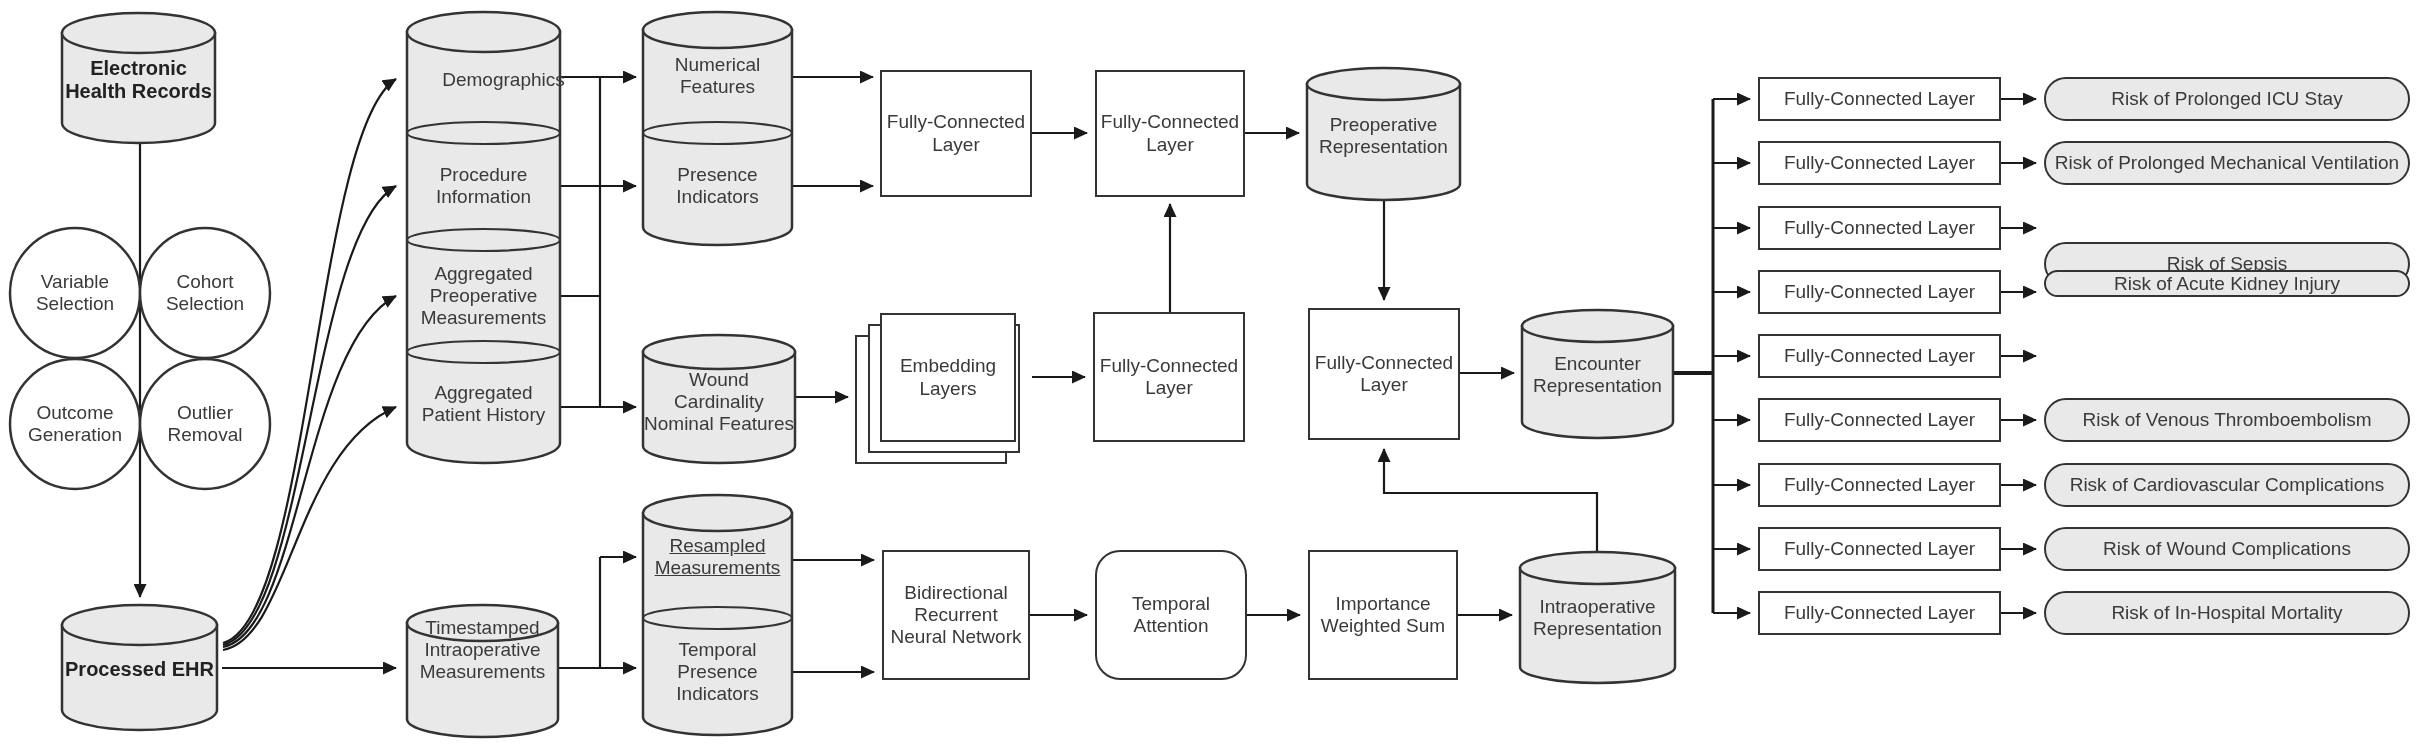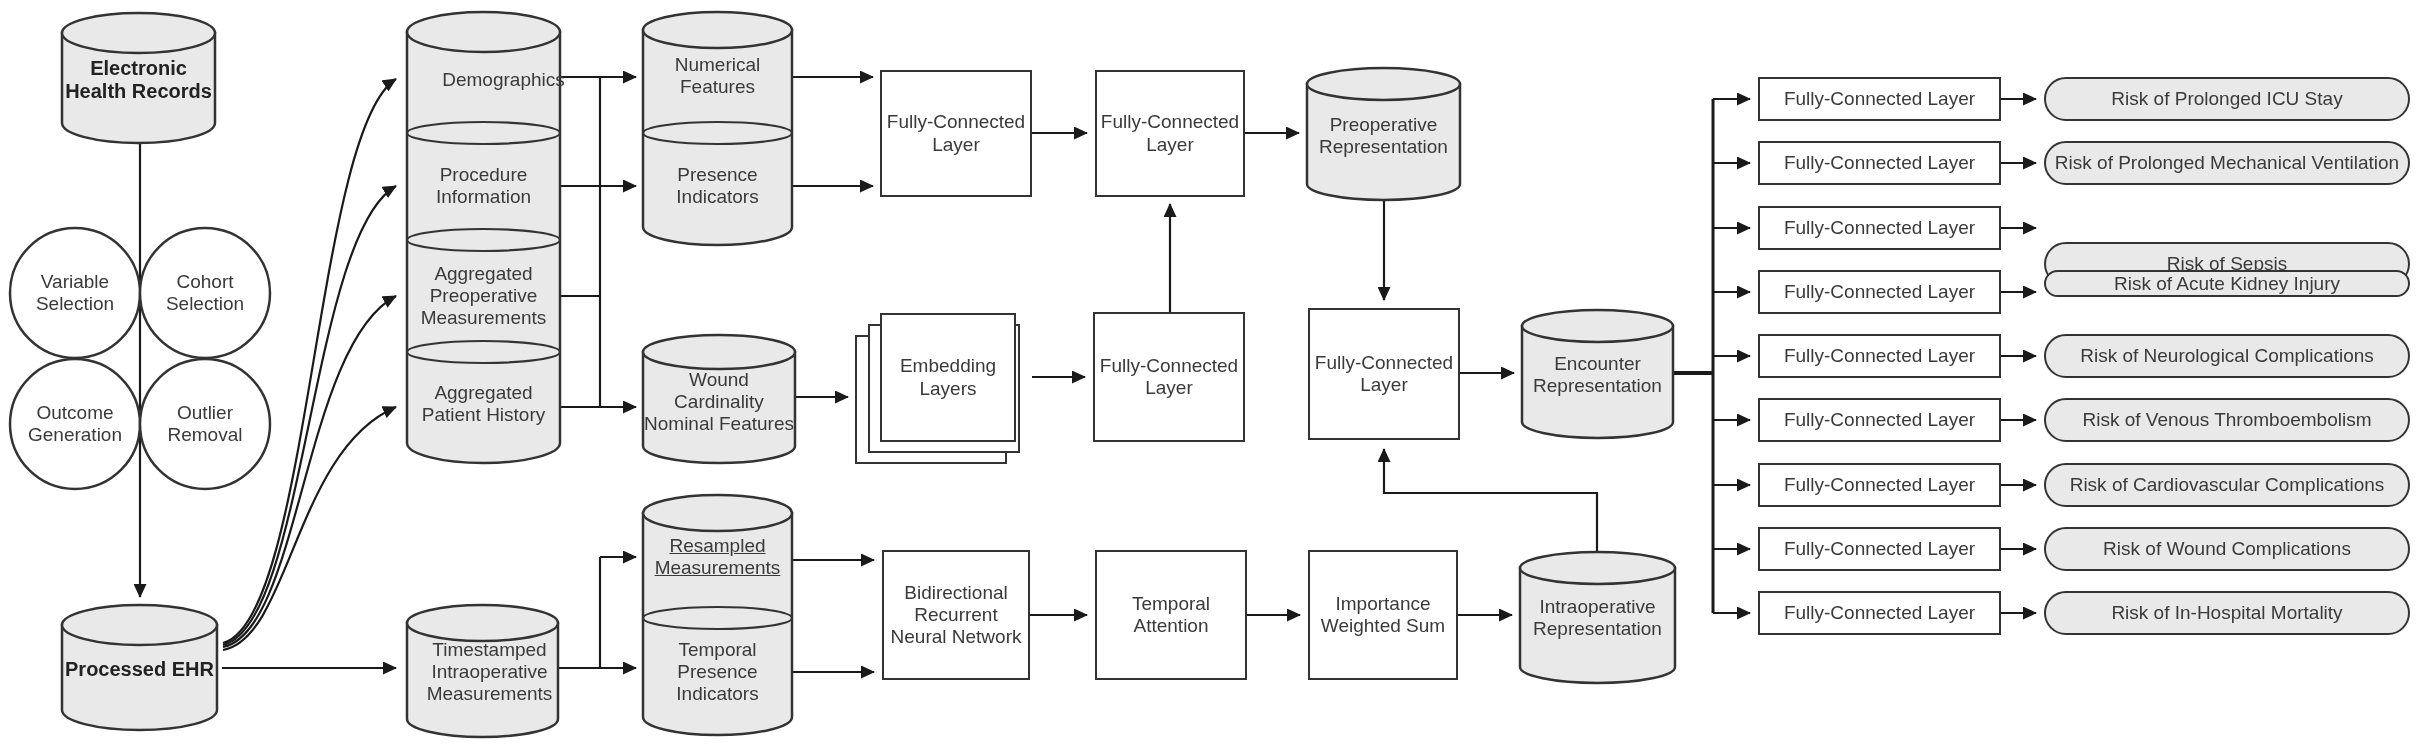--- a/index.html
+++ b/index.html
@@ -158,54 +158,53 @@
   <div class="lbl" style="left:407px;top:32px;width:153px;height:96px;margin-left:20px;">Demographics</div>
   <div class="lbl" style="left:407px;top:138px;width:153px;height:96px;">Procedure Information</div>
   <div class="lbl" style="left:407px;top:244px;width:153px;height:104px;">Aggregated Preoperative Measurements</div>
   <div class="lbl" style="left:407px;top:354px;width:153px;height:100px;">Aggregated Patient History</div>
 
   <div class="lbl" style="left:643px;top:26px;width:149px;height:100px;">Numerical Features</div>
   <div class="lbl" style="left:643px;top:138px;width:149px;height:96px;">Presence Indicators</div>
   <div class="lbl" style="left:643px;top:350px;width:152px;height:104px;">Wound Cardinality Nominal Features</div>
   <div class="lbl" style="left:643px;top:510px;width:149px;height:94px;text-decoration:underline;">Resampled Measurements</div>
   <div class="lbl" style="left:643px;top:622px;width:149px;height:100px;">Temporal Presence Indicators</div>
-  <div class="lbl" style="left:407px;top:618px;width:151px;height:108px;margin-left:7px;">Timestamped Intraoperative Measurements</div>
+  <div class="lbl" style="left:407px;top:596px;width:151px;height:108px;">Timestamped Intraoperative Measurements</div>
 
   <div class="lbl" style="left:1307px;top:82px;width:153px;height:108px;">Preoperative Representation</div>
   <div class="lbl" style="left:1522px;top:322px;width:151px;height:106px;">Encounter Representation</div>
   <div class="lbl" style="left:1520px;top:564px;width:155px;height:108px;">Intraoperative Representation</div>
 
   <div class="box" style="left:880px;top:70px;width:152px;height:127px;">Fully-Connected Layer</div>
   <div class="box" style="left:1095px;top:70px;width:150px;height:127px;">Fully-Connected Layer</div>
 
   <div class="box shadow" style="left:855px;top:335px;width:152px;height:129px;"></div>
   <div class="box shadow" style="left:868px;top:324px;width:152px;height:129px;"></div>
   <div class="box" style="left:880px;top:313px;width:136px;height:129px;">Embedding Layers</div>
   <div class="box" style="left:1093px;top:312px;width:152px;height:130px;">Fully-Connected Layer</div>
 
   <div class="box" style="left:1308px;top:308px;width:152px;height:132px;">Fully-Connected Layer</div>
 
   <div class="box" style="left:882px;top:550px;width:148px;height:130px;">Bidirectional Recurrent Neural Network</div>
-  <div class="box" style="left:1095px;top:550px;width:152px;height:130px;">Temporal Attention</div>
+  <div class="box" style="left:1095px;top:550px;width:152px;height:130px;border-radius:25px;">Temporal Attention</div>
   <div class="box" style="left:1308px;top:550px;width:150px;height:130px;">Importance Weighted Sum</div>
 
   <div class="box" style="left:1758px;top:77px;width:243px;height:44px;">Fully-Connected Layer</div>
   <div class="pill" style="left:2044px;top:77px;width:366px;height:44px;">Risk of Prolonged ICU Stay</div>
 
   <div class="box" style="left:1758px;top:141px;width:243px;height:44px;">Fully-Connected Layer</div>
   <div class="pill" style="left:2044px;top:141px;width:366px;height:44px;">Risk of Prolonged Mechanical Ventilation</div>
 
   <div class="box" style="left:1758px;top:206px;width:243px;height:44px;">Fully-Connected Layer</div>
   <div class="pill" style="left:2044px;top:206px;width:366px;height:44px;margin-top:36px;">Risk of Sepsis</div>
 
   <div class="box" style="left:1758px;top:270px;width:243px;height:44px;">Fully-Connected Layer</div>
   <div class="pill" style="left:2044px;top:270px;width:366px;height:27px;">Risk of Acute Kidney Injury</div>
 
   <div class="box" style="left:1758px;top:334px;width:243px;height:44px;">Fully-Connected Layer</div>
-  <div class="pill" style="left:2044px;top:334px;width:366px;height:44px;">Risk of Neurological Complications</div>
 
   <div class="box" style="left:1758px;top:398px;width:243px;height:44px;">Fully-Connected Layer</div>
   <div class="pill" style="left:2044px;top:398px;width:366px;height:44px;">Risk of Venous Thromboembolism</div>
 
   <div class="box" style="left:1758px;top:463px;width:243px;height:44px;">Fully-Connected Layer</div>
   <div class="pill" style="left:2044px;top:463px;width:366px;height:44px;">Risk of Cardiovascular Complications</div>
 
   <div class="box" style="left:1758px;top:527px;width:243px;height:44px;">Fully-Connected Layer</div>
   <div class="pill" style="left:2044px;top:527px;width:366px;height:44px;">Risk of Wound Complications</div>
 

